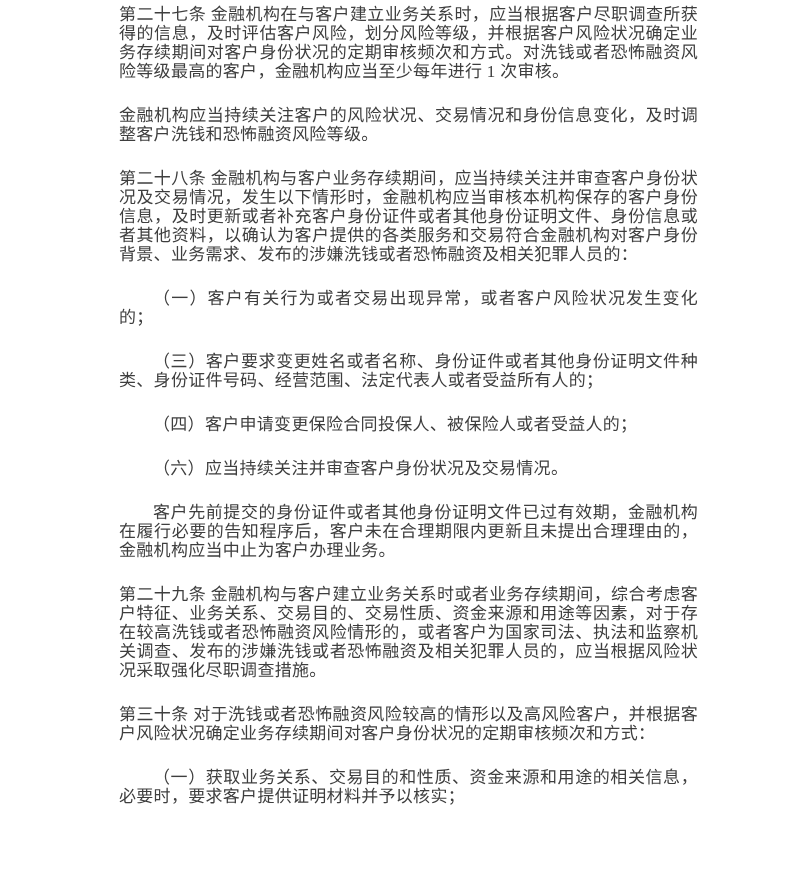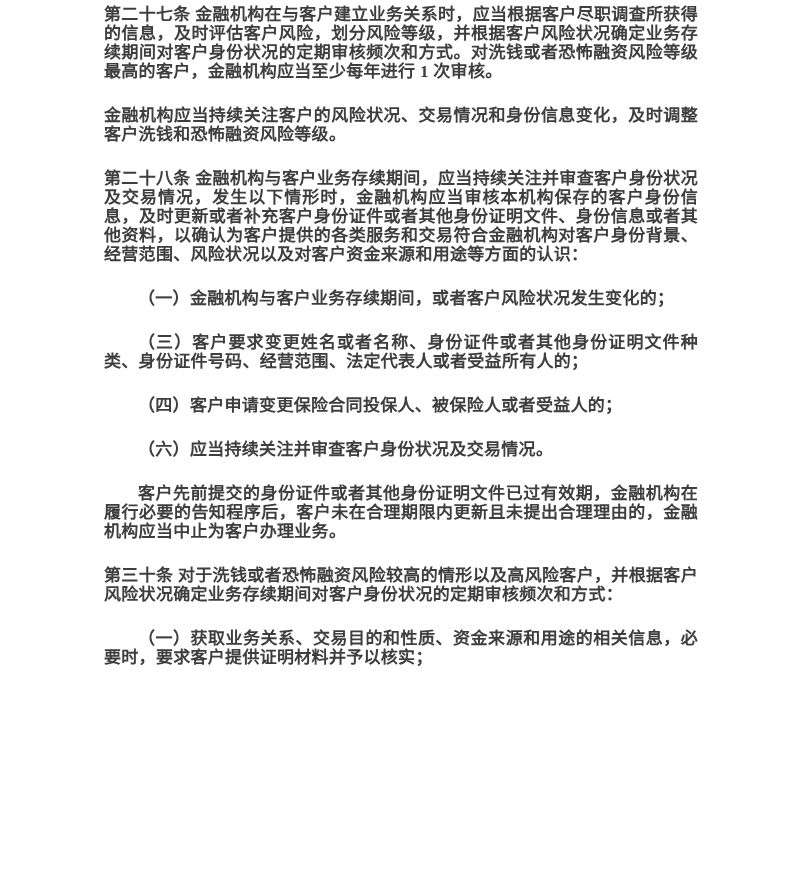--- a/index.html
+++ b/index.html
@@ -15,42 +15,42 @@
   }
   .page {
     box-sizing: border-box;
     width: 800px;
     height: 880px;
     padding: 5px 102px 0 104px;
     background: #ffffff;
     color: #3e3e3e;
   }
   p.para {
-    margin: 0 0 25px 0;
+    margin: 0 0 25px 15px;
     font-size: 17px;
     line-height: 19px;
     letter-spacing: 0.3px;
     text-align: justify;
     text-justify: inter-ideograph;
-    font-weight: bold;
   }
   p.para.indent {
     text-indent: 2em;
   }
   p.para:last-child {
     margin-bottom: 0;
   }
 </style>
 </head>
 <body>
 
 <div class="page">
   <p class="para">第二十七条 金融机构在与客户建立业务关系时，应当根据客户尽职调查所获得的信息，及时评估客户风险，划分风险等级，并根据客户风险状况确定业务存续期间对客户身份状况的定期审核频次和方式。对洗钱或者恐怖融资风险等级最高的客户，金融机构应当至少每年进行 1 次审核。</p>
   <p class="para">金融机构应当持续关注客户的风险状况、交易情况和身份信息变化，及时调整客户洗钱和恐怖融资风险等级。</p>
-  <p class="para">第二十八条 金融机构与客户业务存续期间，应当持续关注并审查客户身份状况及交易情况，发生以下情形时，金融机构应当审核本机构保存的客户身份信息，及时更新或者补充客户身份证件或者其他身份证明文件、身份信息或者其他资料，以确认为客户提供的各类服务和交易符合金融机构对客户身份背景、经营范围、风险状况以及对客户资金来源和用途等方面的认识：</p>
-  <p class="para indent">（一）金融机构与客户业务存续期间，或者客户风险状况发生变化的；</p>
+  <p class="para">第二十八条 金融机构与客户业务存续期间，应当持续关注并审查客户身份状况及交易情况，发生以下情形时，金融机构应当审核本机构保存的客户身份信息，及时更新或者补充客户身份证件或者其他身份证明文件、身份信息或者其他资料，以确认为客户提供的各类服务和交易符合金融机构对客户身份背景、业务需求、发布的涉嫌洗钱或者恐怖融资及相关犯罪人员的：</p>
+  <p class="para indent">（一）客户有关行为或者交易出现异常，或者客户风险状况发生变化的；</p>
   <p class="para indent">（三）客户要求变更姓名或者名称、身份证件或者其他身份证明文件种类、身份证件号码、经营范围、法定代表人或者受益所有人的；</p>
   <p class="para indent">（四）客户申请变更保险合同投保人、被保险人或者受益人的；</p>
   <p class="para indent">（六）应当持续关注并审查客户身份状况及交易情况。</p>
   <p class="para indent">客户先前提交的身份证件或者其他身份证明文件已过有效期，金融机构在履行必要的告知程序后，客户未在合理期限内更新且未提出合理理由的，金融机构应当中止为客户办理业务。</p>
+  <p class="para">第二十九条 金融机构与客户建立业务关系时或者业务存续期间，综合考虑客户特征、业务关系、交易目的、交易性质、资金来源和用途等因素，对于存在较高洗钱或者恐怖融资风险情形的，或者客户为国家司法、执法和监察机关调查、发布的涉嫌洗钱或者恐怖融资及相关犯罪人员的，应当根据风险状况采取强化尽职调查措施。</p>
   <p class="para">第三十条 对于洗钱或者恐怖融资风险较高的情形以及高风险客户，并根据客户风险状况确定业务存续期间对客户身份状况的定期审核频次和方式：</p>
   <p class="para indent">（一）获取业务关系、交易目的和性质、资金来源和用途的相关信息，必要时，要求客户提供证明材料并予以核实；</p>
 </div>
 
 </body></html>

